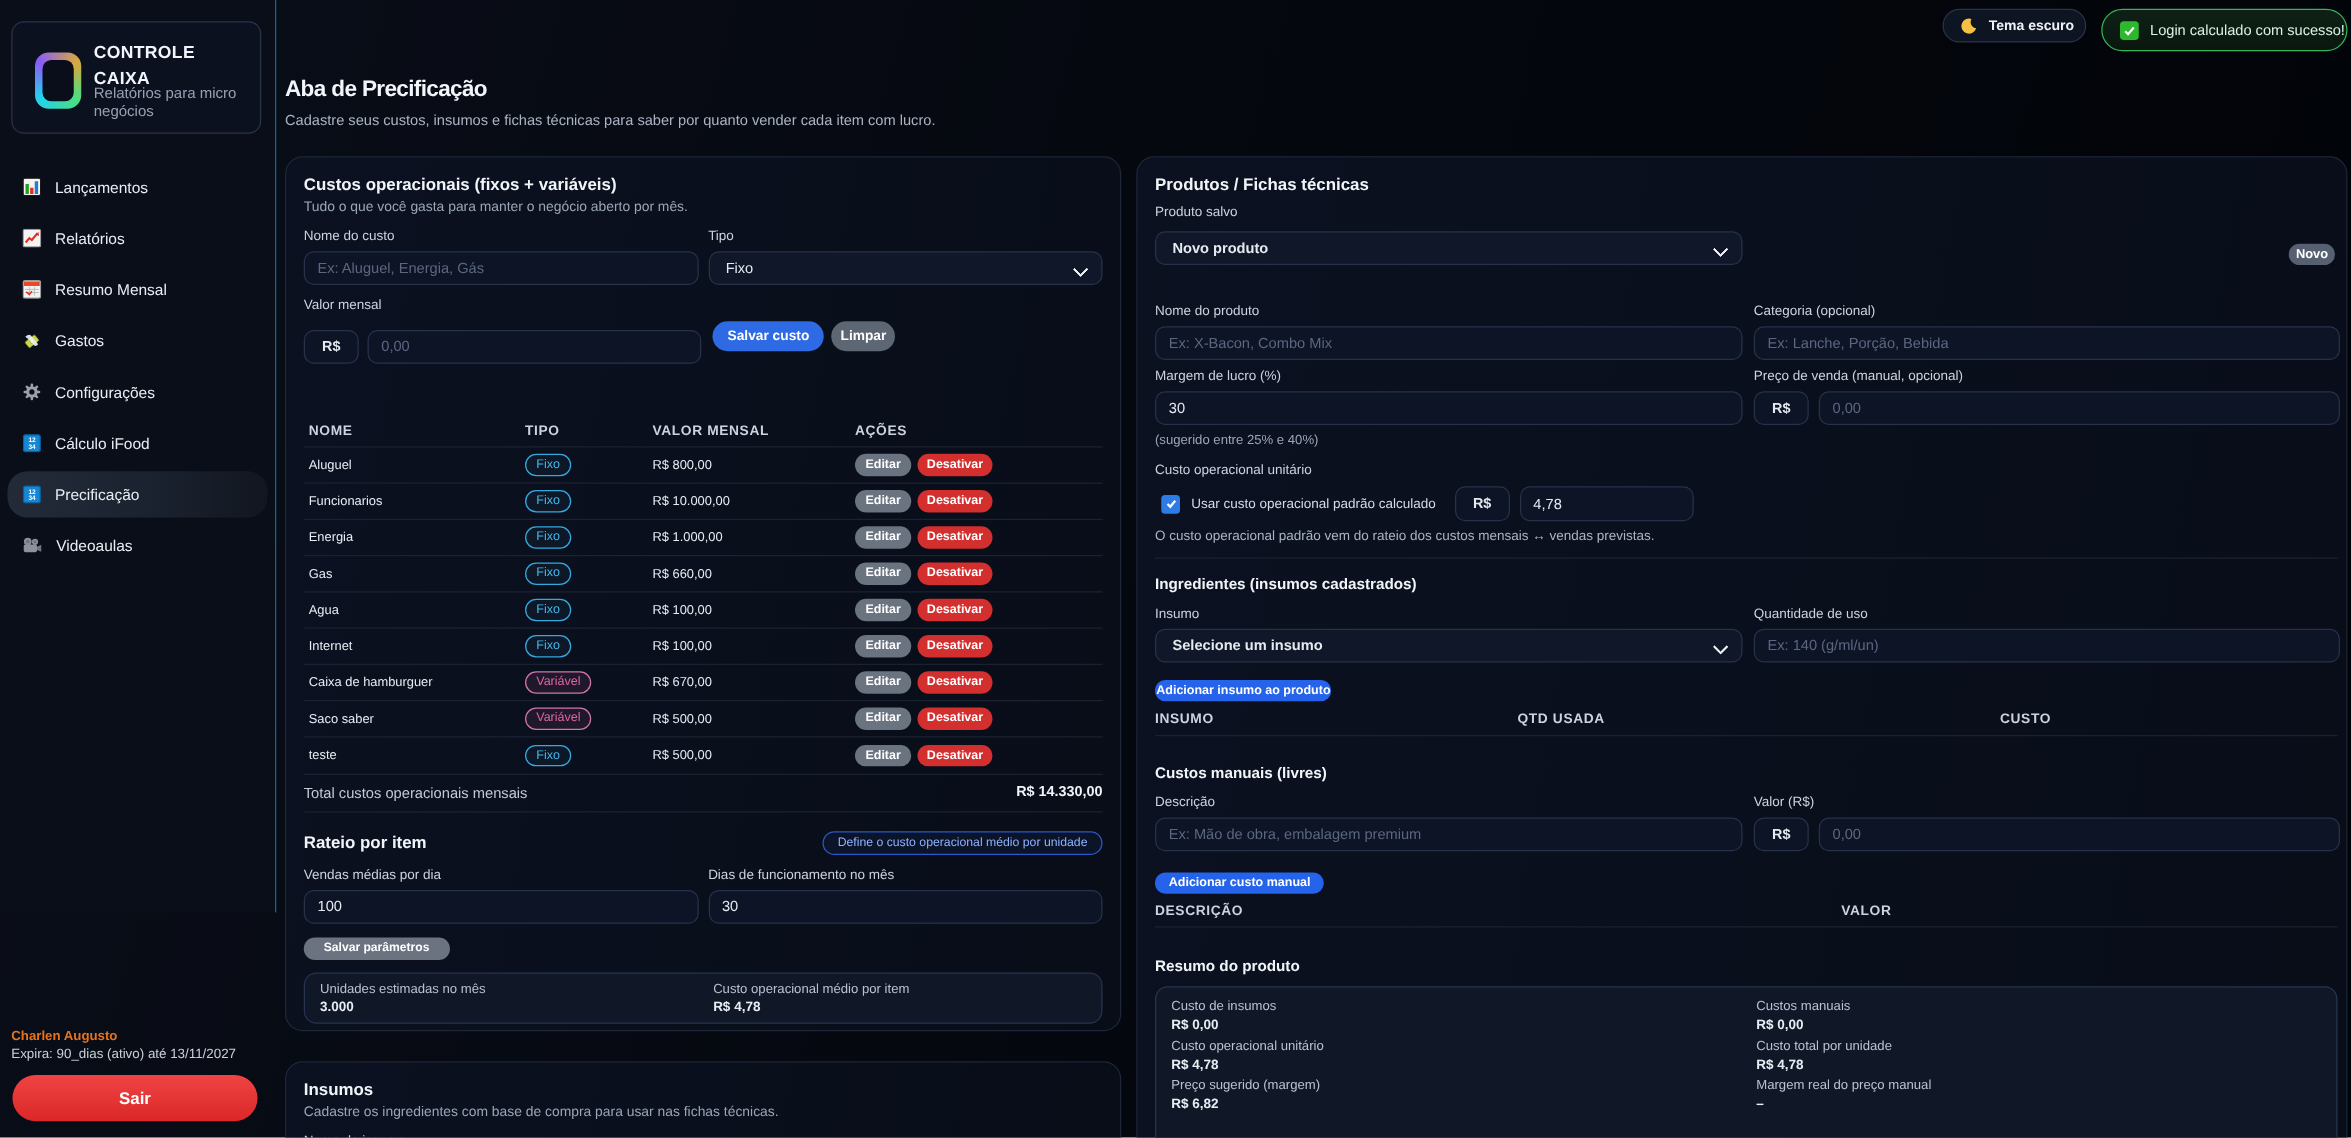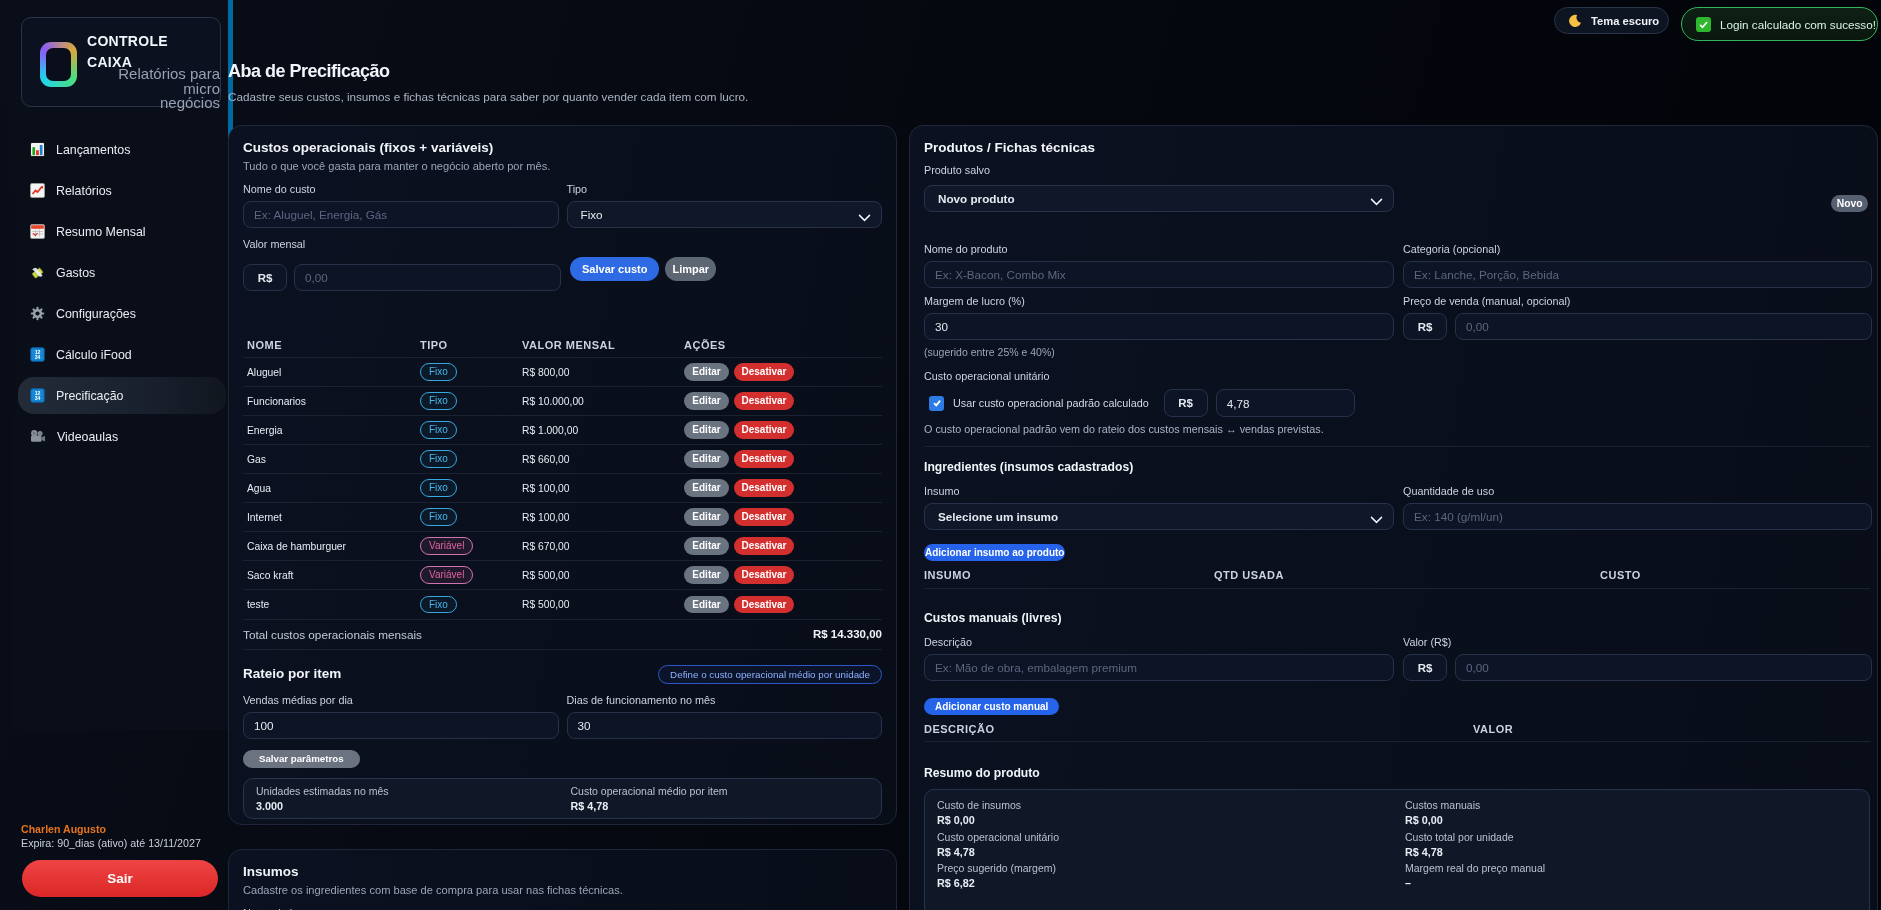--- a/index.html
+++ b/index.html
@@ -5,32 +5,32 @@
 <style>
   * { box-sizing: border-box; margin: 0; padding: 0; }
   html,body { width:1881px; height:910px; overflow:hidden; }
   body {
     background:linear-gradient(105deg, #0a0e19 0%, #05080f 45%, #010308 100%);
     font-family:"Liberation Sans", sans-serif;
     color:#e8edf4;
     position:relative;
   }
   
-  .sidebar { position:absolute; left:12px; top:0; width:221px; height:730px;
-    background:#0a0e18; border-right:5px solid #0369a1; }
+  .sidebar { position:absolute; left:0; top:0; width:221px; height:730px;
+    background:#0a0e18; border-right:1px solid #0369a1; }
   .logocard { position:absolute; left:9px; top:17px; width:200px; height:90px;
     background:#0c1120; border:1px solid #2a3347; border-radius:10px; }
   .logosq { position:absolute; left:18px; top:24px; width:37px; height:45px;
     border-radius:11px;
     background:conic-gradient(from 315deg, #8b5cf6, #d9a83f 90deg, #4ade80 180deg, #22d3ee 270deg, #8b5cf6 360deg);
     display:flex; align-items:center; justify-content:center; }
   .logosq i { display:block; width:25px; height:33px; background:#0a0e1a; border-radius:7px; }
   .logoname { position:absolute; left:65px; top:13px; font-size:14px; font-weight:bold;
     color:#f2f5fa; line-height:21px; letter-spacing:.3px; }
-  .logosub { position:absolute; left:65px; top:49px; font-size:15px; color:#97a1b3; line-height:14.5px;text-align:right; }
+  .logosub { position:absolute; left:65px; top:49px; font-size:12px; color:#97a1b3; line-height:14.5px; }
   .menu { position:absolute; left:6px; top:131px; width:208px; }
   .mi { position:relative; height:37px; margin-bottom:4px; display:flex; align-items:center;
     padding-left:12px; border-radius:10px; font-size:12.4px; color:#e9edf3; white-space:nowrap; }
   .mi svg { margin-right:11px; flex:0 0 auto; }
   .mi.active { background:linear-gradient(90deg,#232b39 0%, #1a212e 60%, #11161f 100%); border-radius:16px; }
   
   .uname { position:absolute; left:9px; top:823px; font-size:10.6px; font-weight:bold; color:#e8731d; }
   .uexp  { position:absolute; left:9px; top:837px; font-size:10.7px; color:#c9d0da; }
   .sair  { position:absolute; left:10px; top:860px; width:196px; height:37px; border-radius:19px;
     background:linear-gradient(180deg,#ef4444,#db2727);
@@ -255,21 +255,21 @@
           <td>R$ 100,00</td>
           <td><span class="abtn ed">Editar</span><span class="abtn de">Desativar</span></td>
         </tr>
       <tr>
           <td>Caixa de hamburguer</td>
           <td><span class="pill var">Variável</span></td>
           <td>R$ 670,00</td>
           <td><span class="abtn ed">Editar</span><span class="abtn de">Desativar</span></td>
         </tr>
       <tr>
-          <td>Saco kraft</td>
+          <td>Saco saber</td>
           <td><span class="pill var">Variável</span></td>
           <td>R$ 500,00</td>
           <td><span class="abtn ed">Editar</span><span class="abtn de">Desativar</span></td>
         </tr>
       <tr>
           <td>teste</td>
           <td><span class="pill fixo">Fixo</span></td>
           <td>R$ 500,00</td>
           <td><span class="abtn ed">Editar</span><span class="abtn de">Desativar</span></td>
         </tr>

